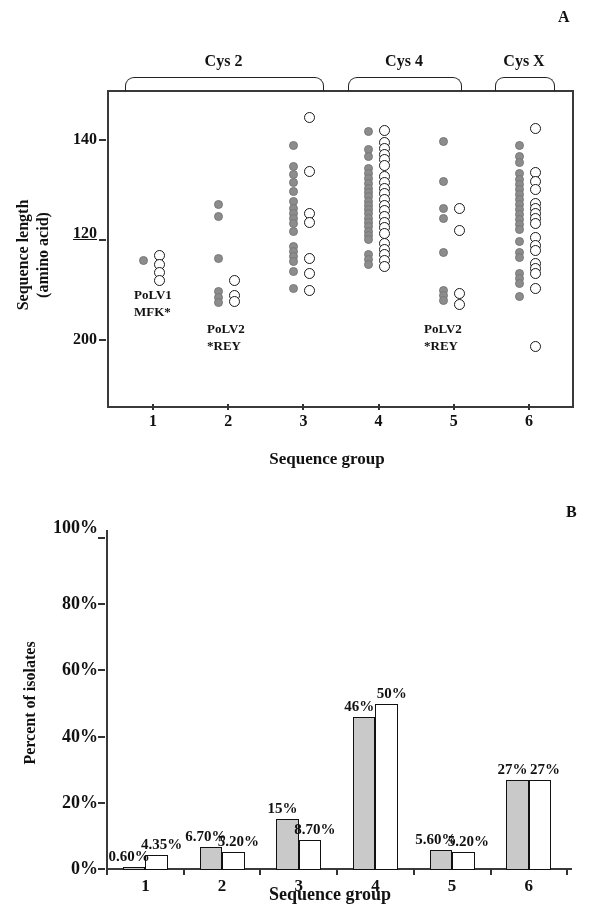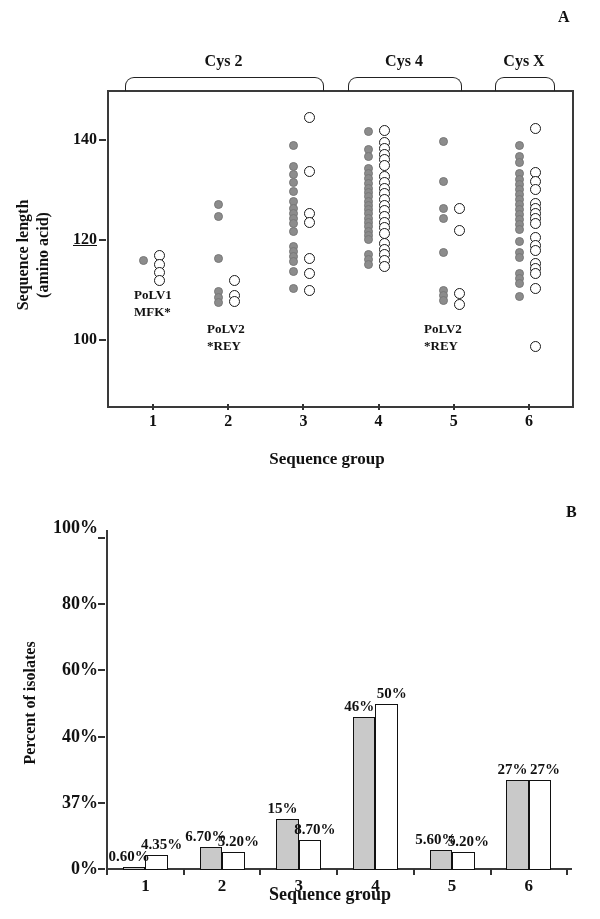--- a/index.html
+++ b/index.html
@@ -50,23 +50,23 @@
 
     <div class="axis-title-y" style="left:-67px;top:235px;width:200px;">
       <div>Sequence length</div>
       <div>(amino acid)</div>
     </div>
 
     <div id="a-ticks">
         <div class="ytick-dash" style="left: 99px; top: 139px;"></div>
         <div class="ytick-label" style="left: 60px; top: 130px; width: 37px;">140</div>
         <div class="ytick-dash" style="left: 99px; top: 239px;"></div>
-        <div class="ytick-label" style="left: 60px; top: 230px; width: 37px; text-decoration: underline;">120</div>
+        <div class="ytick-label" style="left: 60px; top: 224px; width: 37px; text-decoration: underline;">120</div>
         <div class="ytick-dash" style="left: 99px; top: 339px;"></div>
-        <div class="ytick-label" style="left: 60px; top: 330px; width: 37px;">100</div>
+        <div class="ytick-label" style="left: 60px; top: 330px; width: 37px;">200</div>
         <div class="xtick-dash" style="left: 152px; top: 404px;"></div>
         <div class="xtick-label" style="left: 143px; top: 412px; width: 20px;">1</div>
         <div class="xtick-dash" style="left: 227.2px; top: 404px;"></div>
         <div class="xtick-label" style="left: 218.2px; top: 412px; width: 20px;">2</div>
         <div class="xtick-dash" style="left: 302.4px; top: 404px;"></div>
         <div class="xtick-label" style="left: 293.4px; top: 412px; width: 20px;">3</div>
         <div class="xtick-dash" style="left: 377.6px; top: 404px;"></div>
         <div class="xtick-label" style="left: 368.6px; top: 412px; width: 20px;">4</div>
         <div class="xtick-dash" style="left: 452.8px; top: 404px;"></div>
         <div class="xtick-label" style="left: 443.8px; top: 412px; width: 20px;">5</div>
@@ -226,21 +226,21 @@
   <div>
     <div class="axis-line-v" style="left:106px;top:530px;height:340px;"></div>
     <div class="axis-line-h" style="left:106px;top:868px;width:466px;"></div>
 
     <div class="axis-title-y" style="left:-80px;top:693px;width:220px;">Percent of isolates</div>
 
     <div id="b-ticks">
         <div class="ytick-dash" style="left: 98px; top: 868px;"></div>
         <div class="ytick-label" style="left: 48px; top: 858px; width: 50px; font-size: 18px;">0%</div>
         <div class="ytick-dash" style="left: 98px; top: 801.8px;"></div>
-        <div class="ytick-label" style="left: 48px; top: 791.8px; width: 50px; font-size: 18px;">37%</div>
+        <div class="ytick-label" style="left: 48px; top: 791.8px; width: 50px; font-size: 18px;">20%</div>
         <div class="ytick-dash" style="left: 98px; top: 735.6px;"></div>
         <div class="ytick-label" style="left: 48px; top: 725.6px; width: 50px; font-size: 18px;">40%</div>
         <div class="ytick-dash" style="left: 98px; top: 669.4px;"></div>
         <div class="ytick-label" style="left: 48px; top: 659.4px; width: 50px; font-size: 18px;">60%</div>
         <div class="ytick-dash" style="left: 98px; top: 603.2px;"></div>
         <div class="ytick-label" style="left: 48px; top: 593.2px; width: 50px; font-size: 18px;">80%</div>
         <div class="ytick-dash" style="left: 98px; top: 537px;"></div>
         <div class="ytick-label" style="left: 48px; top: 517px; width: 50px; font-size: 18px;">100%</div>
         <div class="xtick-dash" style="left: 106px; top: 869px;"></div>
         <div class="xtick-dash" style="left: 182.7px; top: 869px;"></div>

